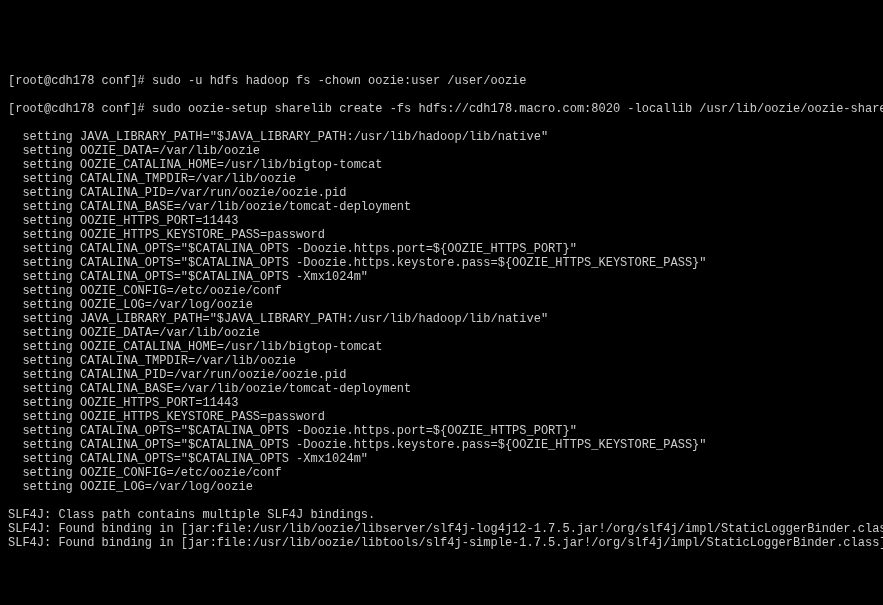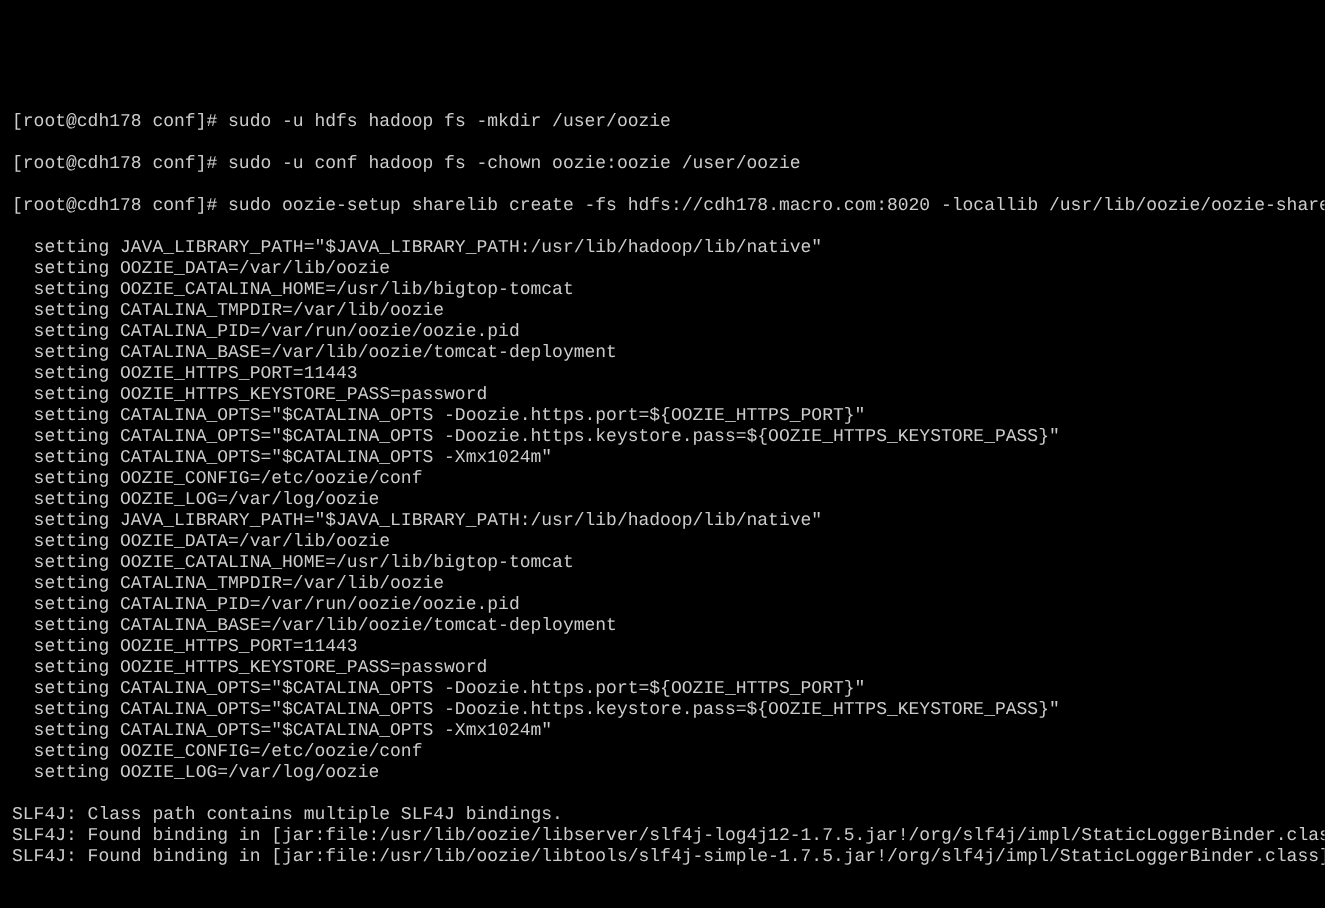--- a/index.html
+++ b/index.html
@@ -22,22 +22,21 @@
     .line {
       white-space: pre;
     }
   </style>
 </head>
 <body>
 
 
 
 <div>
-<div class="line"><span>[root@cdh178 conf]# </span><span>sudo -u hdfs hadoop fs -mkdir /user/oozie</span></div>
-<div class="line"><span>[root@cdh178 conf]# </span><span>sudo -u conf hadoop fs -chown oozie:oozie /user/oozie</span></div>
+<div class="line"><span>[root@cdh178 conf]# </span><span>sudo -u hdfs hadoop fs -chown oozie:user /user/oozie</span></div>
 <div class="line"><span>[root@cdh178 conf]# </span><span>sudo oozie-setup sharelib create -fs hdfs://cdh178.macro.com:8020 -locallib /usr/lib/oozie/oozie-shareli</span></div>
 <div id="settings-container"><div class="line">  setting JAVA_LIBRARY_PATH="$JAVA_LIBRARY_PATH:/usr/lib/hadoop/lib/native"</div><div class="line">  setting OOZIE_DATA=/var/lib/oozie</div><div class="line">  setting OOZIE_CATALINA_HOME=/usr/lib/bigtop-tomcat</div><div class="line">  setting CATALINA_TMPDIR=/var/lib/oozie</div><div class="line">  setting CATALINA_PID=/var/run/oozie/oozie.pid</div><div class="line">  setting CATALINA_BASE=/var/lib/oozie/tomcat-deployment</div><div class="line">  setting OOZIE_HTTPS_PORT=11443</div><div class="line">  setting OOZIE_HTTPS_KEYSTORE_PASS=password</div><div class="line">  setting CATALINA_OPTS="$CATALINA_OPTS -Doozie.https.port=${OOZIE_HTTPS_PORT}"</div><div class="line">  setting CATALINA_OPTS="$CATALINA_OPTS -Doozie.https.keystore.pass=${OOZIE_HTTPS_KEYSTORE_PASS}"</div><div class="line">  setting CATALINA_OPTS="$CATALINA_OPTS -Xmx1024m"</div><div class="line">  setting OOZIE_CONFIG=/etc/oozie/conf</div><div class="line">  setting OOZIE_LOG=/var/log/oozie</div><div class="line">  setting JAVA_LIBRARY_PATH="$JAVA_LIBRARY_PATH:/usr/lib/hadoop/lib/native"</div><div class="line">  setting OOZIE_DATA=/var/lib/oozie</div><div class="line">  setting OOZIE_CATALINA_HOME=/usr/lib/bigtop-tomcat</div><div class="line">  setting CATALINA_TMPDIR=/var/lib/oozie</div><div class="line">  setting CATALINA_PID=/var/run/oozie/oozie.pid</div><div class="line">  setting CATALINA_BASE=/var/lib/oozie/tomcat-deployment</div><div class="line">  setting OOZIE_HTTPS_PORT=11443</div><div class="line">  setting OOZIE_HTTPS_KEYSTORE_PASS=password</div><div class="line">  setting CATALINA_OPTS="$CATALINA_OPTS -Doozie.https.port=${OOZIE_HTTPS_PORT}"</div><div class="line">  setting CATALINA_OPTS="$CATALINA_OPTS -Doozie.https.keystore.pass=${OOZIE_HTTPS_KEYSTORE_PASS}"</div><div class="line">  setting CATALINA_OPTS="$CATALINA_OPTS -Xmx1024m"</div><div class="line">  setting OOZIE_CONFIG=/etc/oozie/conf</div><div class="line">  setting OOZIE_LOG=/var/log/oozie</div></div>
 <div id="slf4j-container"><div class="line">SLF4J: Class path contains multiple SLF4J bindings.</div><div class="line">SLF4J: Found binding in [jar:file:/usr/lib/oozie/libserver/slf4j-log4j12-1.7.5.jar!/org/slf4j/impl/StaticLoggerBinder.class]</div><div class="line">SLF4J: Found binding in [jar:file:/usr/lib/oozie/libtools/slf4j-simple-1.7.5.jar!/org/slf4j/impl/StaticLoggerBinder.class]</div></div>
 
 
 
 </div>
 
 
 

